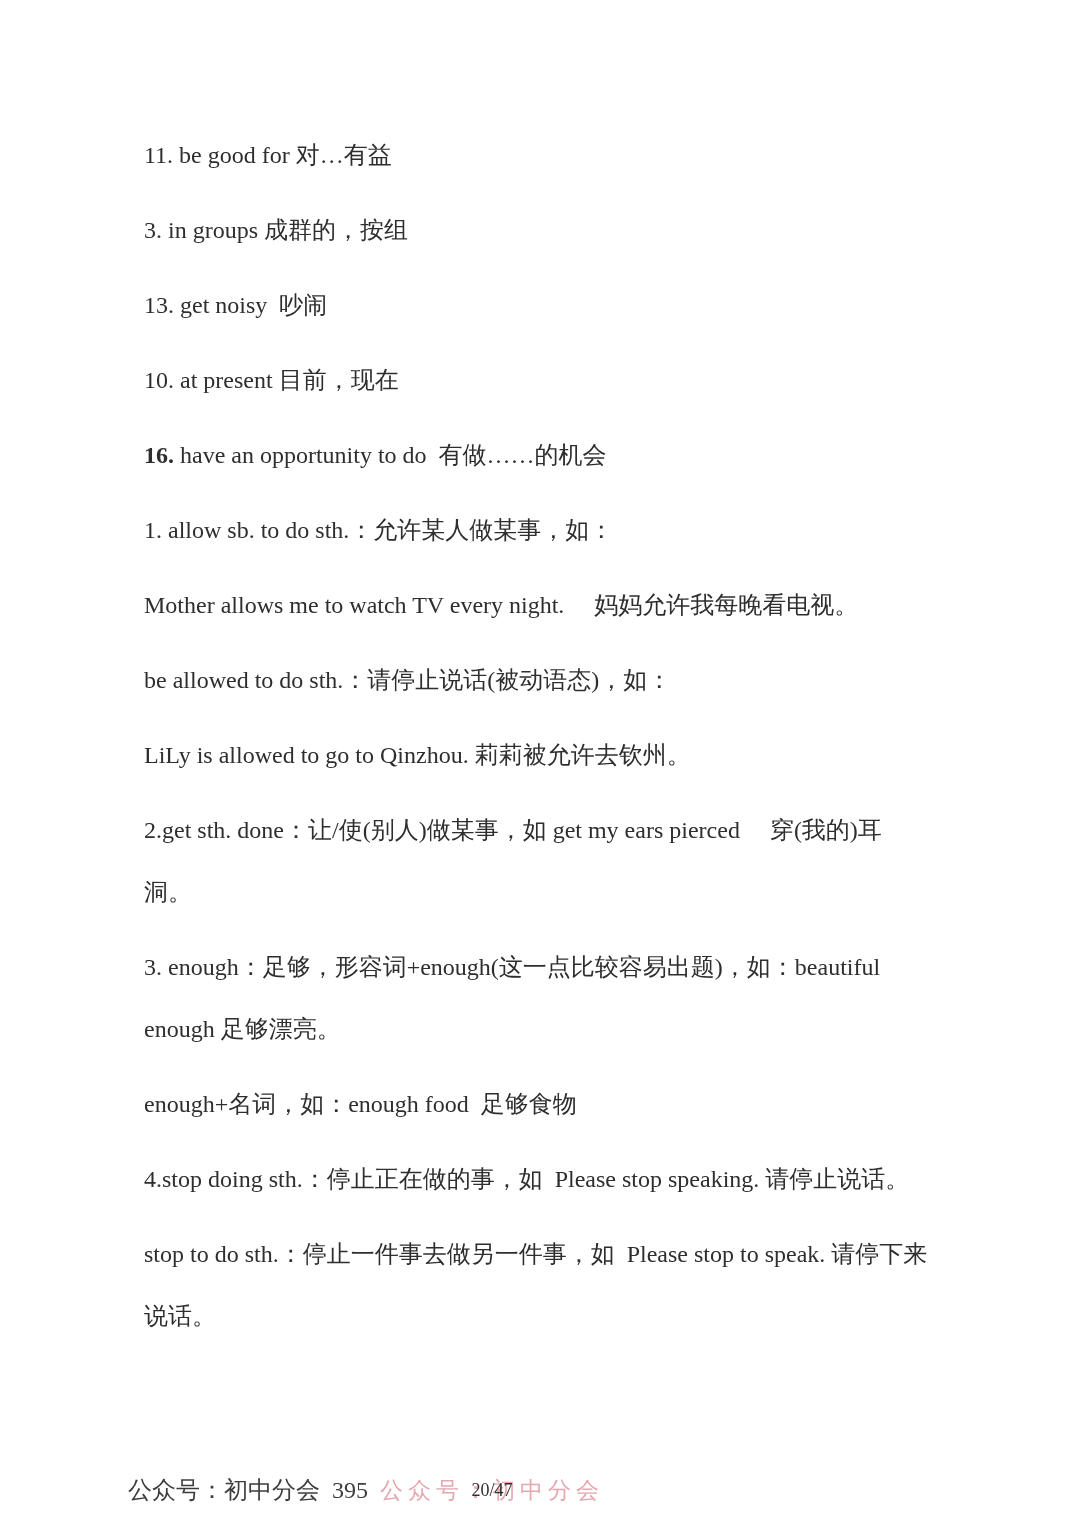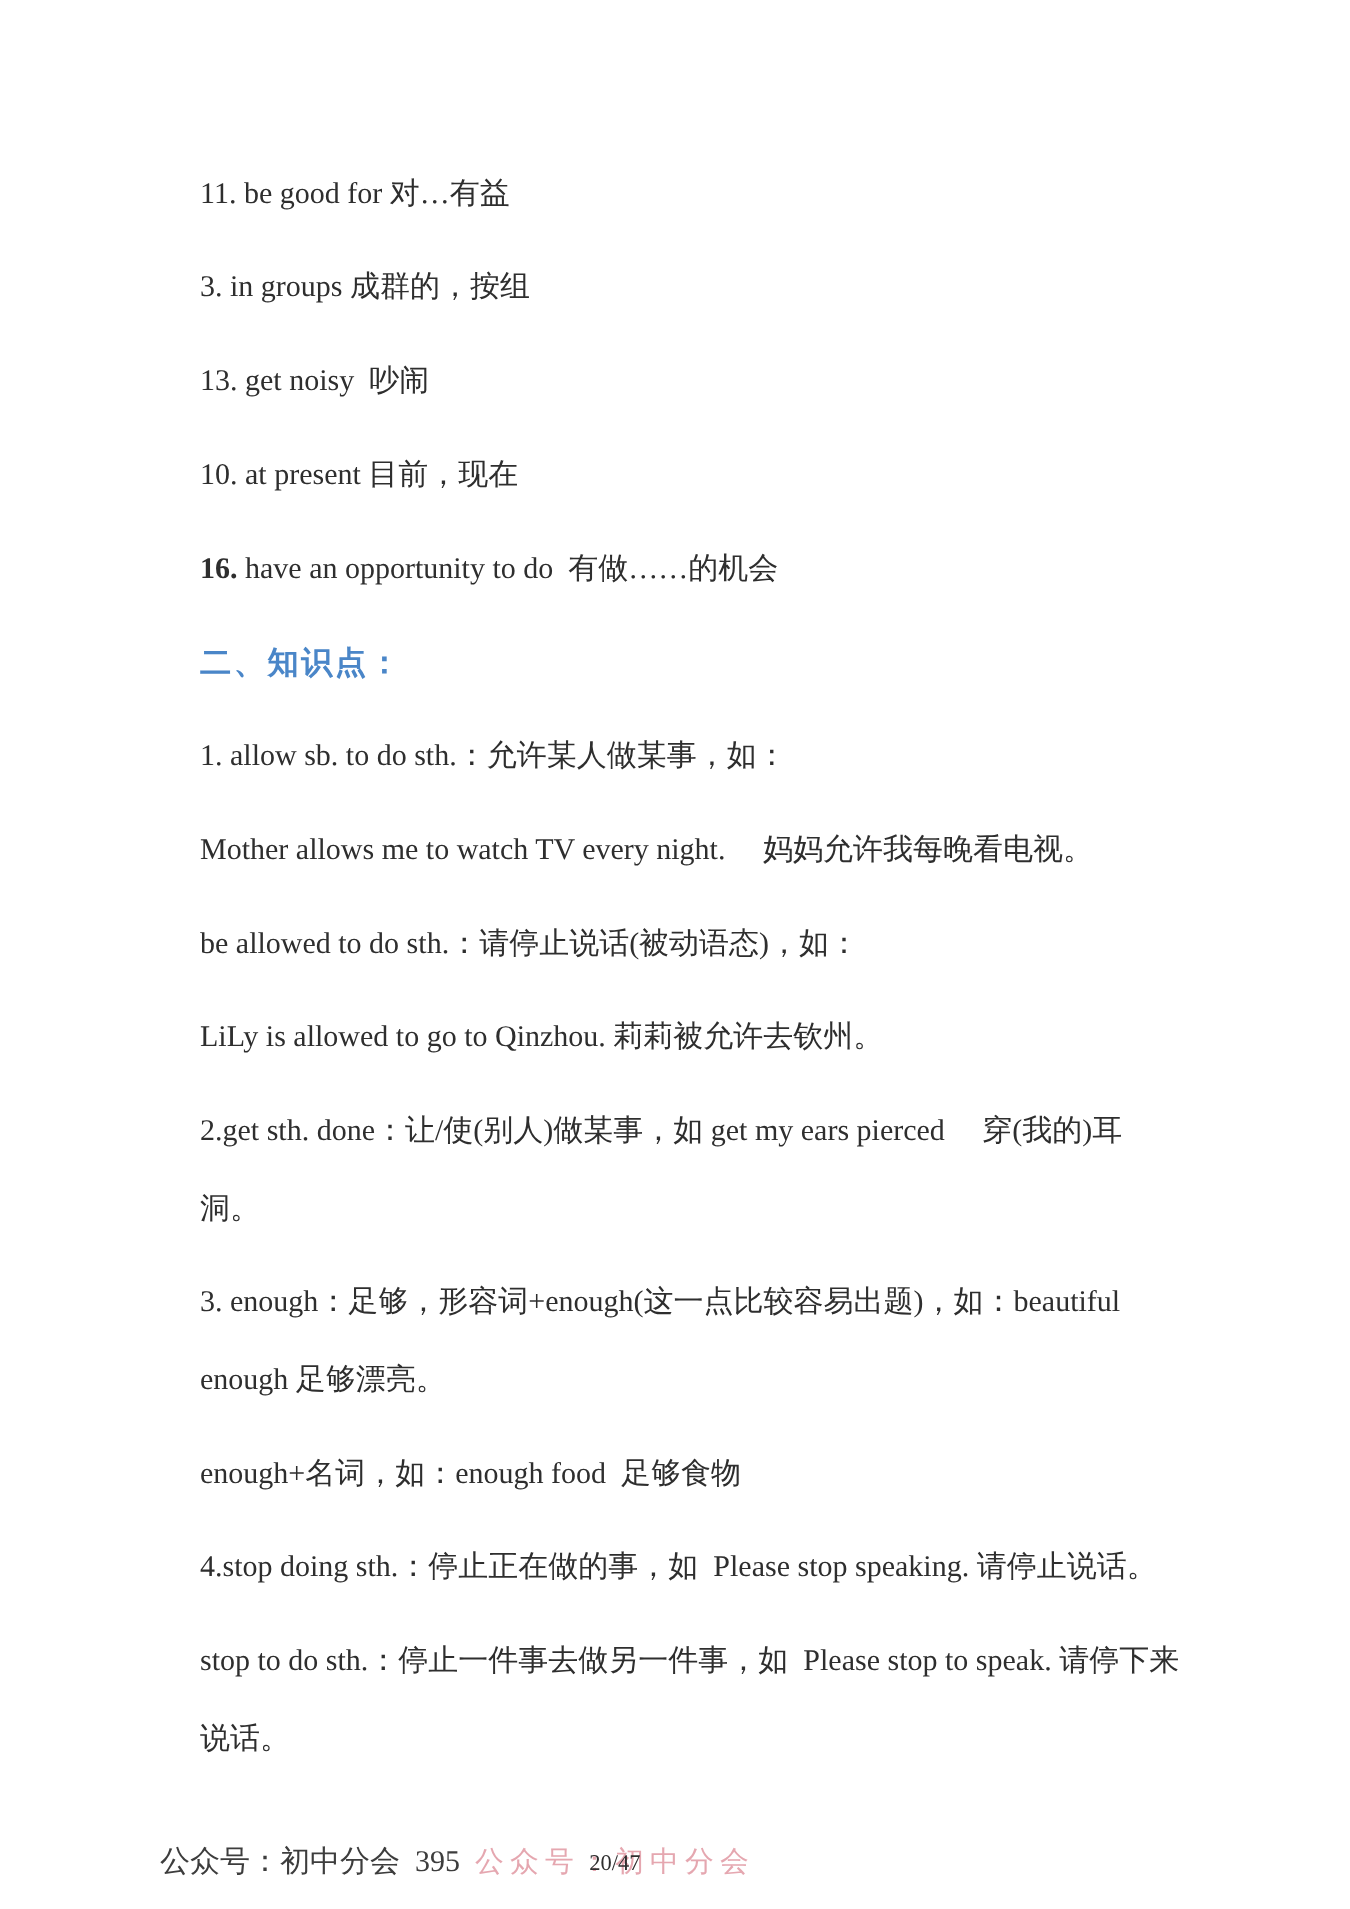--- a/index.html
+++ b/index.html
@@ -7,21 +7,21 @@
     position: relative;
     width: 1080px;
     height: 1527px;
     background: #ffffff;
     overflow: hidden;
     font-family: "Liberation Serif", "DejaVu Serif", serif;
     color: var(--text_dark, #2e2e2e);
   }
   .content {
     position: absolute;
-    left: 160px;
+    left: 144px;
     top: 124px;
     width: 784px;
   }
   .line {
     font-size: 24px;
     line-height: 62px;
     margin: 0 0 13px 0;
     white-space: pre-wrap;
   }
   .bold-num { font-weight: bold; }
@@ -79,21 +79,20 @@
 
 <div class="page">
   <div class="content">
 
     <p class="line">11. be good for 对…有益</p>
     <p class="line">3. in groups 成群的，按组</p>
     <p class="line">13. get noisy  吵闹</p>
     <p class="line">10. at present 目前，现在</p>
     <p class="line"><span class="bold-num">16.</span><span> have an opportunity to do  有做……的机会</span></p>
 
-    <p class="heading">二、知识点：</p>
 
     <p class="line">1. allow sb. to do sth.：允许某人做某事，如：</p>
     <p class="line">Mother allows me to watch TV every night.　 妈妈允许我每晚看电视。</p>
     <p class="line">be allowed to do sth.：请停止说话(被动语态)，如：</p>
     <p class="line">LiLy is allowed to go to Qinzhou. 莉莉被允许去钦州。</p>
     <p class="line">2.get sth. done：让/使(别人)做某事，如 get my ears pierced　 穿(我的)耳洞。</p>
     <p class="line">3. enough：足够，形容词+enough(这一点比较容易出题)，如：beautiful enough 足够漂亮。</p>
     <p class="line">enough+名词，如：enough food  足够食物</p>
     <p class="line">4.stop doing sth.：停止正在做的事，如  Please stop speaking. 请停止说话。</p>
     <p class="line">stop to do sth.：停止一件事去做另一件事，如  Please stop to speak. 请停下来说话。</p>

